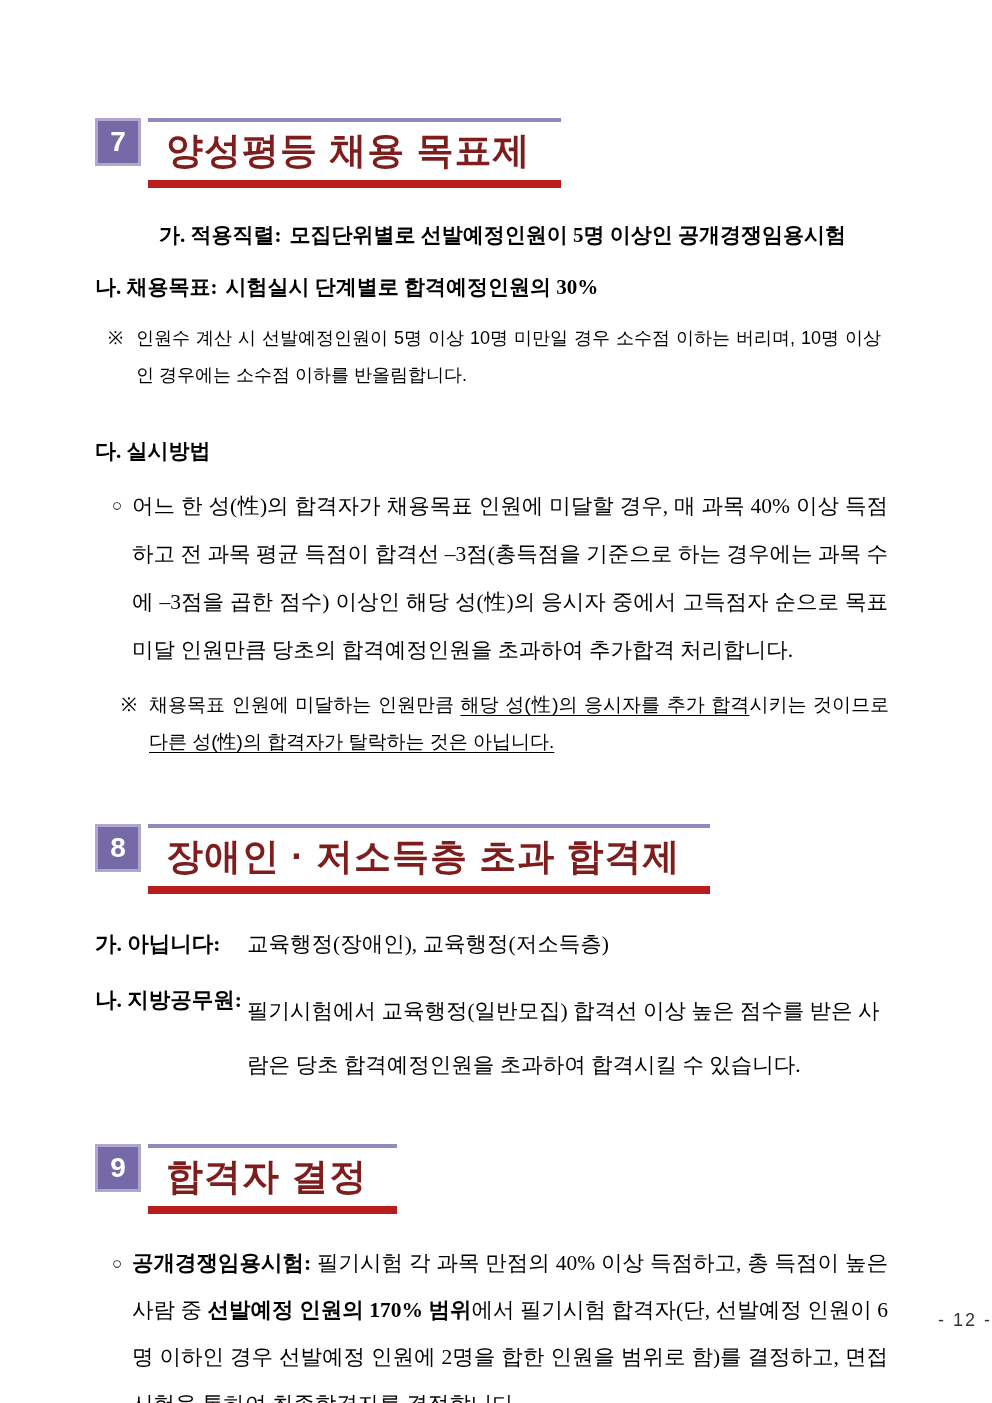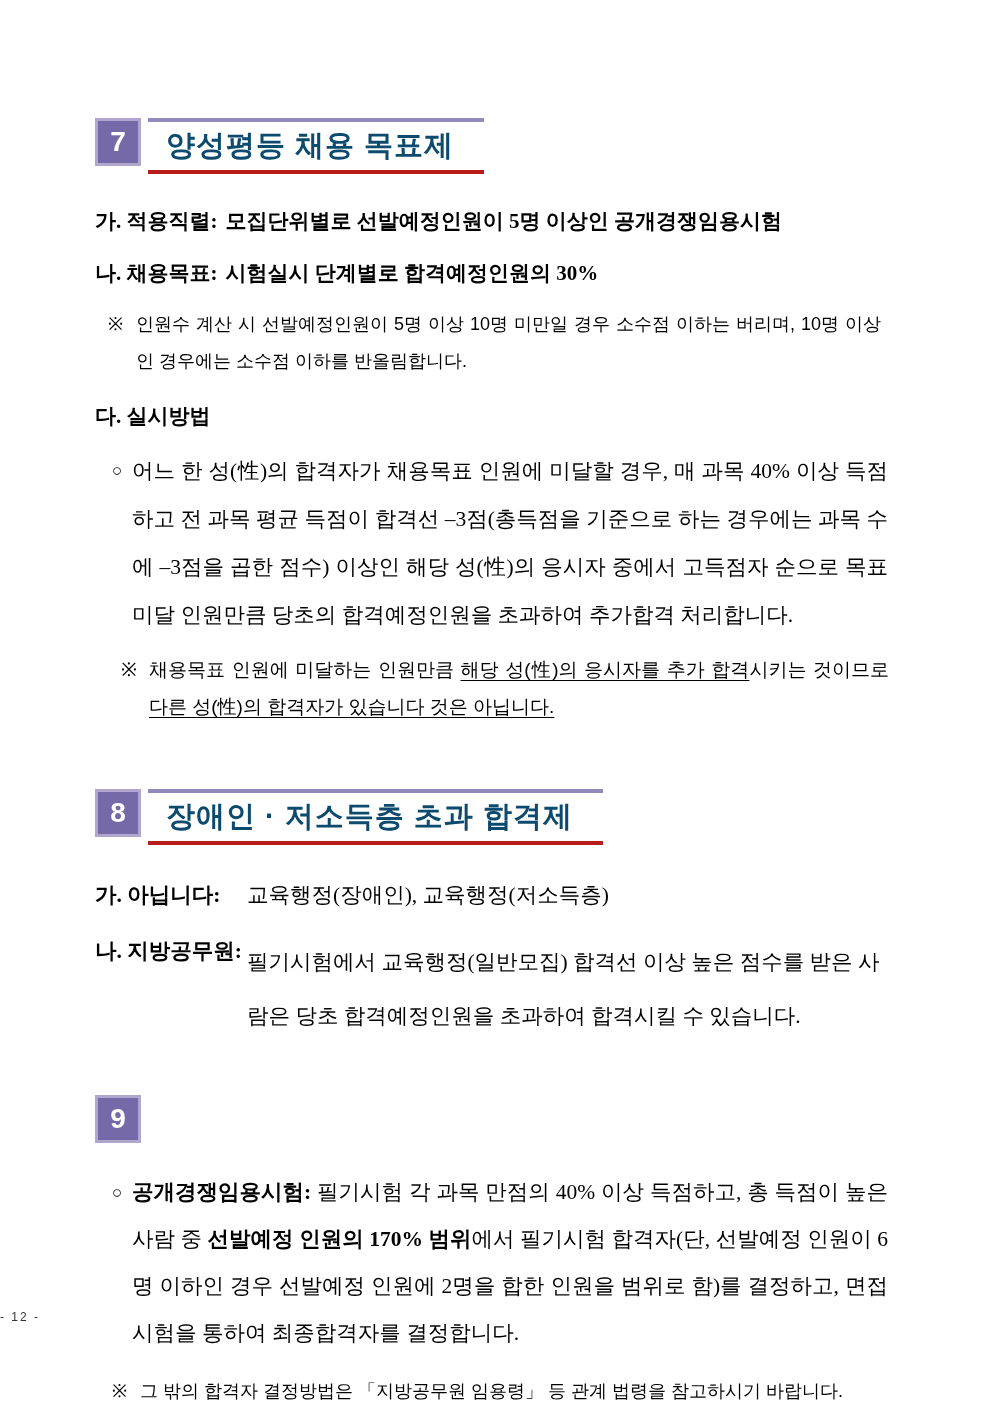--- a/index.html
+++ b/index.html
@@ -34,27 +34,27 @@
     font-family: "Liberation Sans", sans-serif;
     font-size: 28px;
     font-weight: bold;
     display: flex;
     align-items: center;
     justify-content: center;
   }
   .sec-title {
     margin-left: 7px;
     border-top: 4px solid #9489BD;
-    border-bottom: 4px solid #b91c1c;
+    border-bottom: 8px solid #b91c1c;
     padding: 4px 30px 4px 18px;
     font-family: "Liberation Sans", sans-serif;
-    font-size: 29px;
+    font-size: 37px;
     font-weight: bold;
     letter-spacing: 1px;
-    color: #0c4a6e;
+    color: #7f1d1d;
     display: flex;
     align-items: center;
     white-space: nowrap;
   }
   .w7 { min-width: 307px; }
   .w8 { min-width: 390px; }
   .w9 { min-width: 179px; }
 
   .mt-sec7 { margin-top: 118px; }
   .mt-sec8 { margin-top: 64px; }
@@ -63,23 +63,23 @@
   
   .bold-line {
     margin-top: 26px;
     font-family: "Liberation Serif", serif;
     font-size: 21px;
     font-weight: bold;
     line-height: 30px;
     white-space: nowrap;
   }
   .bold-line .txt { margin-left: 8px; }
-  .mt-ga7 { margin-top: 32px; }
+  .mt-ga7 { margin-top: 32px; text-align: center; }
   .mt-na7 { margin-top: 22px; }
-  .mt-da7 { margin-top: 21px; }
+  .mt-da7 { margin-top: 42px; }
 
   
   .note {
     display: flex;
     font-family: "Liberation Sans", sans-serif;
     font-size: 18px;
     line-height: 37px;
     color: #000000;
   }
   .note .marker { flex: none; width: 28px; }
@@ -122,23 +122,23 @@
   .row-na8 { margin-top: 24px; }
   .row-na8 .ltext { line-height: 54px; }
   .row-ga8 .ltext { white-space: nowrap; }
 
   
   .footer {
     position: absolute;
     left: 0;
     top: 1310px;
     width: 100%;
-    text-align: left;
-    font-family: "Liberation Sans", sans-serif;
-    font-size: 12px;
+    text-align: right;
+    font-family: "Liberation Sans", sans-serif;
+    font-size: 18px;
     color: #333333;
     letter-spacing: 2px;
   }
 </style>
 </head>
 <body>
 
 <div class="page">
   <div class="content">
 
@@ -159,21 +159,21 @@
 
       <p class="bold-line mt-da7"><span>다. 실시방법</span></p>
 
       <div class="bullet bullet-7">
         <span class="marker">○</span>
         <span class="bullet-text">어느 한 성(性)의 합격자가 채용목표 인원에 미달할 경우, 매 과목 40% 이상 득점하고 전 과목 평균 득점이 합격선 –3점(총득점을 기준으로 하는 경우에는 과목 수에 –3점을 곱한 점수) 이상인 해당 성(性)의 응시자 중에서 고득점자 순으로 목표미달 인원만큼 당초의 합격예정인원을 초과하여 추가합격 처리합니다.</span>
       </div>
 
       <div class="note note-2">
         <span class="marker">※</span>
-        <span class="note-text"><span>채용목표 인원에 미달하는 인원만큼 </span><span class="em-u">해당 성(性)의 응시자를 추가 합격</span><span>시키는 것이므로 </span><span class="em-u">다른 성(性)의 합격자가 있습니다 것은 아닙니다.</span></span>
+        <span class="note-text"><span>채용목표 인원에 미달하는 인원만큼 </span><span class="em-u">해당 성(性)의 응시자를 추가 합격</span><span>시키는 것이므로 </span><span class="em-u">다른 성(性)의 합격자가 탈락하는 것은 아닙니다.</span></span>
       </div>
     </section>
 
     <section>
       <div class="sec-header mt-sec8">
         <div class="sec-num">8</div>
         <div class="sec-title w8">장애인 · 저소득층 초과 합격제</div>
       </div>
 
       <div class="labeled row-ga8">
@@ -183,20 +183,21 @@
 
       <div class="labeled row-na8">
         <span class="lbl">나. 지방공무원:</span>
         <span class="ltext">필기시험에서 교육행정(일반모집) 합격선 이상 높은 점수를 받은 사람은 당초 합격예정인원을 초과하여 합격시킬 수 있습니다.</span>
       </div>
     </section>
 
     <section>
       <div class="sec-header mt-sec9">
         <div class="sec-num">9</div>
+        <div class="sec-title w9">합격자 결정</div>
       </div>
 
       <div class="bullet bullet-9">
         <span class="marker">○</span>
         <span class="bullet-text"><span class="b">공개경쟁임용시험:</span><span> 필기시험 각 과목 만점의 40% 이상 득점하고, 총 득점이 높은 사람 중 </span><span class="b">선발예정 인원의 170% 범위</span><span>에서 필기시험 합격자(단, 선발예정 인원이 6명 이하인 경우 선발예정 인원에 2명을 합한 인원을 범위로 함)를 결정하고, 면접시험을 통하여 최종합격자를 결정합니다.</span></span>
       </div>
 
       <div class="note note-9">
         <span class="marker">※</span>
         <span class="note-text">그 밖의 합격자 결정방법은 「지방공무원 임용령」 등 관계 법령을 참고하시기 바랍니다.</span>

